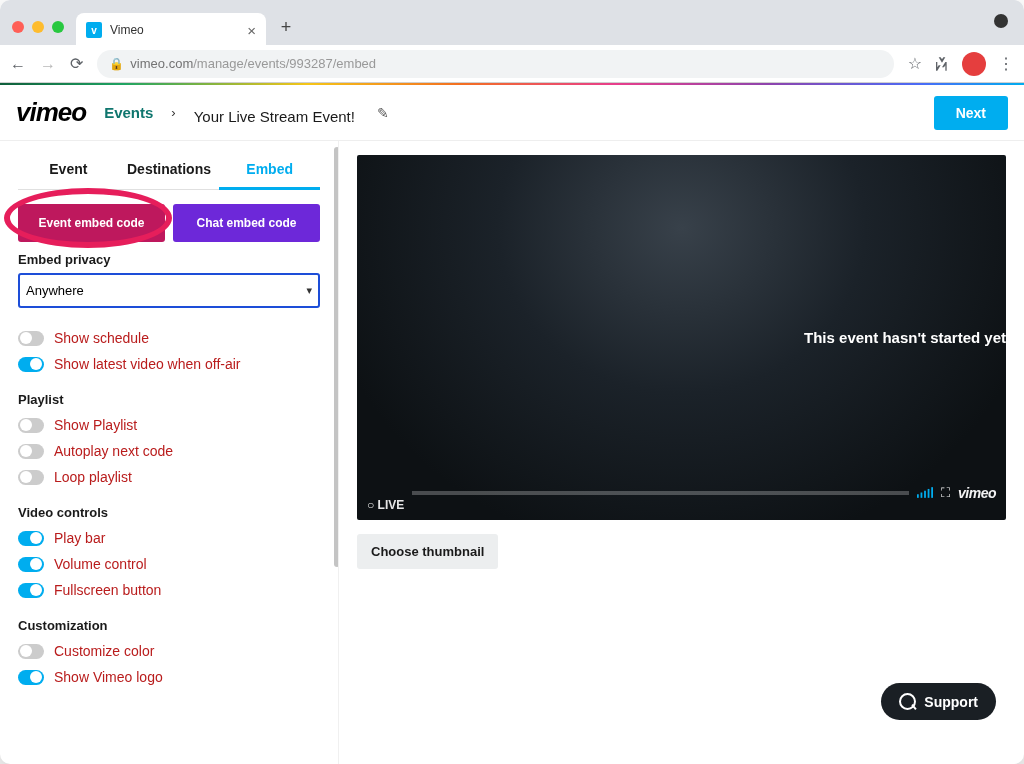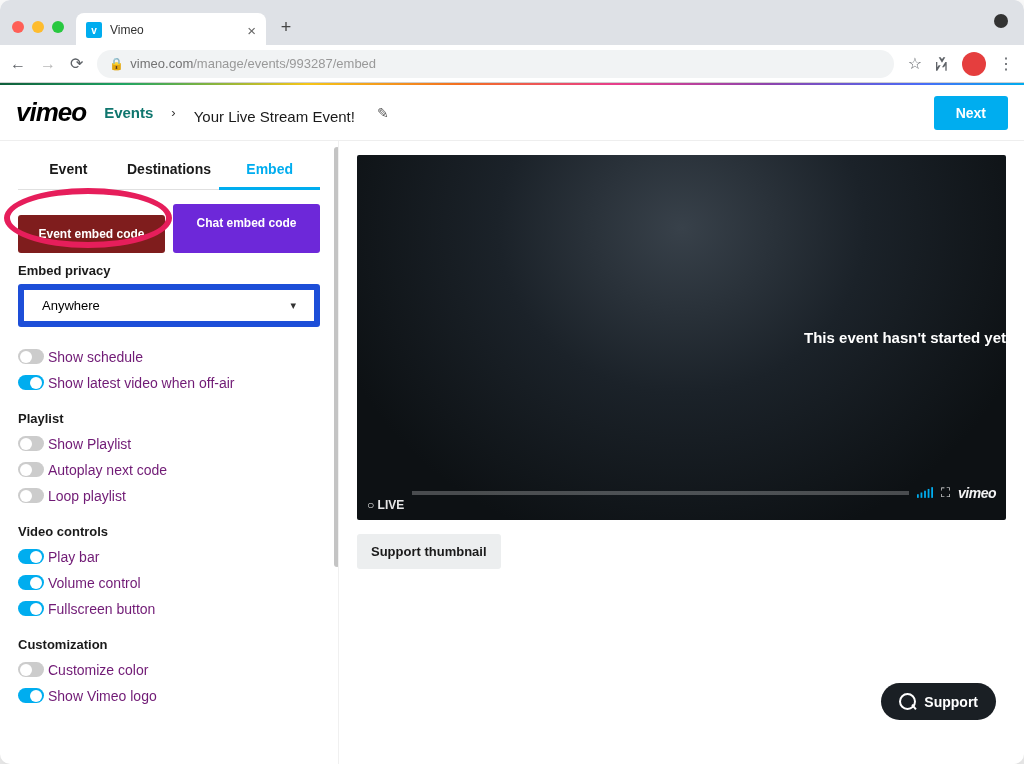--- a/index.html
+++ b/index.html
@@ -45,28 +45,28 @@
 
   
   .main { display: flex; height: calc(100% - 137px); }
   .sidebar { width: 338px; padding: 10px 18px 18px 18px; overflow-y: hidden; position: relative; }
   .tabs { display: flex; }
   .tab-item { flex: 1; text-align: center; font-size: 14px; font-weight: 700; color: #1a1a1a; padding: 10px 0; cursor: pointer; border-bottom: 1px solid #e0e0e0; }
   .tab-item.active { color: #00adef; border-bottom: 3px solid #00adef; }
 
   .embed-btns { display: flex; gap: 8px; margin: 14px 0 10px; position: relative; }
   .embed-btn { flex: 1; background: #6d28d9; color: #fff; font-size: 12px; font-weight: 700; padding: 12px 0; text-align: center; border-radius: 3px; cursor: pointer; }
-  .embed-btn.sel { background: #7f1d1d; margin-top: 11px; }
+  .embed-btn.sel { background: #be185d; }
   .circle-annot { position: absolute; left: -14px; top: -16px; width: 168px; height: 60px; border: 6px solid #e61e5b; border-radius: 50%; pointer-events: none; z-index: 5; }
 
   .section-label { font-size: 13px; font-weight: 700; color: #1a1a1a; margin: 10px 0 6px; }
-  .select { width: 100%; border: 6px solid #1d4ed8; border-radius: 3px; padding: 8px 18px; font-size: 13px; display: flex; align-items: center; justify-content: space-between; cursor: pointer; background: #fff; }
+  .select { width: 100%; border: 2px solid #1d4ed8; border-radius: 3px; padding: 8px 6px; font-size: 13px; display: flex; align-items: center; justify-content: space-between; cursor: pointer; background: #fff; }
   .chev { font-size: 11px; color: #333; }
 
-  .toggle-row { display: flex; align-items: flex-start; gap: 4px; font-size: 14px; color: #701a75; margin: 10px 0; }
+  .toggle-row { display: flex; align-items: center; gap: 10px; font-size: 14px; color: #b91c1c; margin: 10px 0; }
   .toggle { width: 26px; height: 15px; border-radius: 8px; position: relative; cursor: pointer; flex-shrink: 0; }
   .toggle.off { background: #ccc; }
   .toggle.on { background: #00adef; }
   .knob { width: 12px; height: 12px; background: #fff; border-radius: 50%; position: absolute; top: 1.5px; }
   .toggle.off .knob { left: 2px; }
   .toggle.on .knob { right: 2px; }
 
   .group-title { font-size: 13px; font-weight: 700; color: #1a1a1a; margin: 20px 0 8px; }
 
   .preview { flex: 1; padding: 14px 18px; overflow: hidden; border-left: 1px solid #f0f0f0; }
@@ -246,21 +246,21 @@
                 <rect x="4" y="6" width="2" height="6" fill="#00adef"></rect>
                 <rect x="8" y="4" width="2" height="8" fill="#00adef"></rect>
                 <rect x="12" y="2" width="2" height="10" fill="#00adef"></rect>
                 <rect x="16" y="0" width="2" height="12" fill="#00adef"></rect>
               </svg>
           </span>
           <span class="fs-icon">⛶</span>
           <span class="vimeo-mark">vimeo</span>
         </div>
       </div>
-      <button class="choose-thumb">Support thumbnail</button>
+      <button class="choose-thumb">Choose thumbnail</button>
     </div>
   </div>
 
   <div class="support">
     <div class="support-bubble"></div>
     <span>Support</span>
   </div>
 </div>
 
 </body></html>

